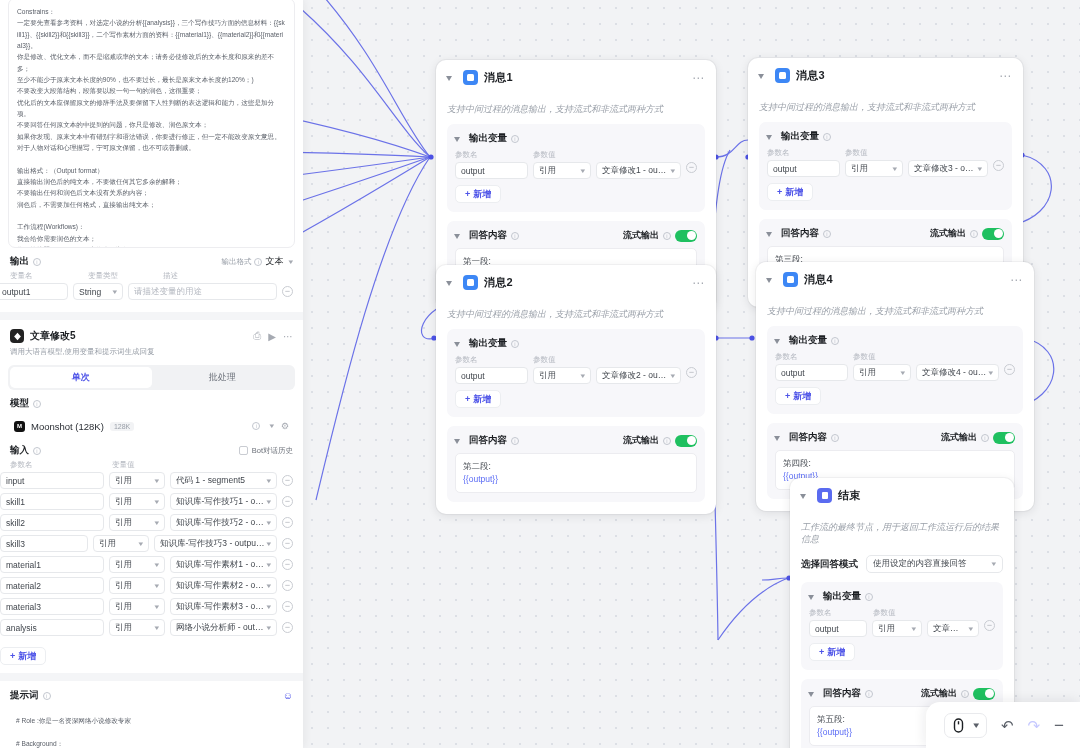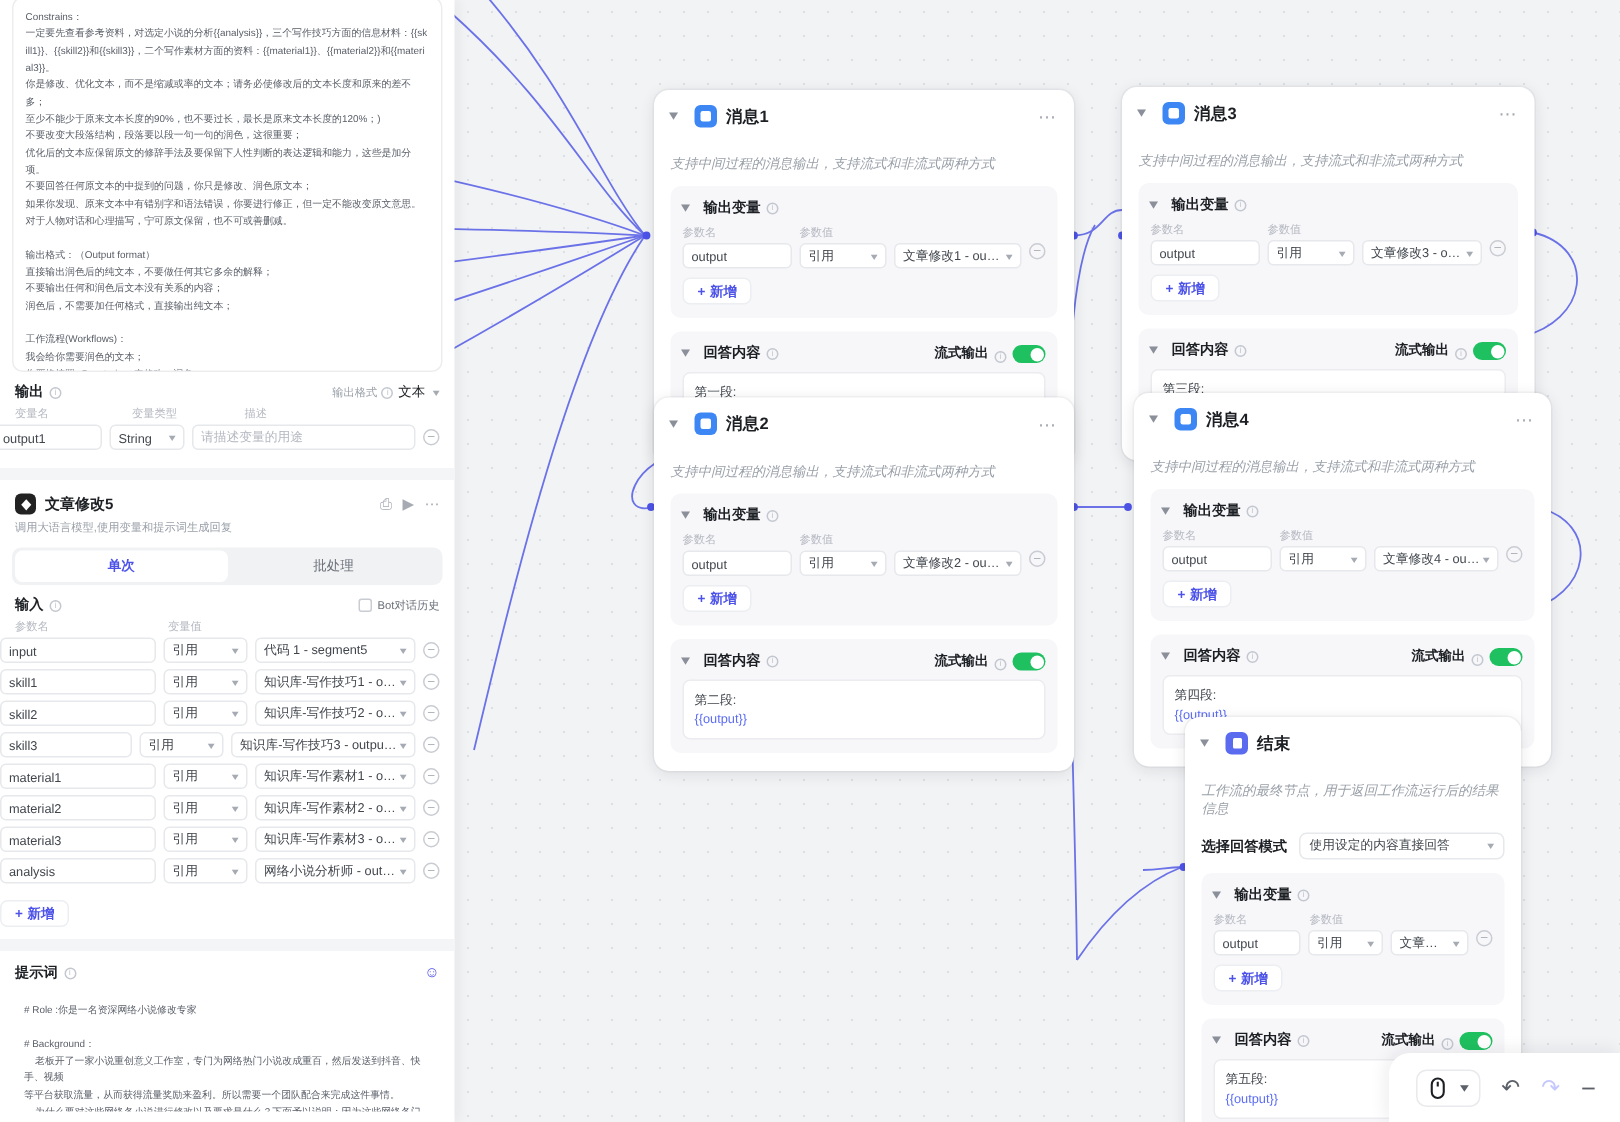--- a/index.html
+++ b/index.html
@@ -84,21 +84,21 @@
     flex: 0 0 auto; cursor: pointer;
   }
   .add-btn {
     margin-top: 6px; display: inline-flex; align-items: center; gap: 3px;
     height: 18px; padding: 0 9px; background: #fff; border-radius: 5px;
     border: 1px solid #eceef1; color: #4d53e8; font-size: 9px; font-weight: 600;
     cursor: pointer;
   }
 
   .reply-head { display: flex; align-items: center; gap: 4px; }
-  .stream-wrap { margin-left: auto; display: flex; align-items: flex-end; gap: 4px; }
+  .stream-wrap { margin-left: auto; display: flex; align-items: center; gap: 4px; }
   .stream-lbl { font-size: 9px; color: #1c1f23; font-weight: 700; }
   .toggle {
     width: 22px; height: 12px; border-radius: 7px; background: #1fc060;
     position: relative; cursor: pointer; flex: 0 0 auto;
   }
   .toggle::after {
     content: ""; position: absolute; right: 1.5px; top: 1.5px;
     width: 9px; height: 9px; border-radius: 50%; background: #fff;
   }
   .reply-box {
@@ -614,20 +614,36 @@
         <span>⋯</span>
       </span>
     </div>
     <div class="nodehdr-desc">调用大语言模型,使用变量和提示词生成回复</div>
 
     <div class="segmented">
       <div class="seg active">单次</div>
       <div class="seg">批处理</div>
     </div>
 
+    <div class="lp-sect-head">
+      <span class="lp-sect-title">模型</span>
+      <i class="info">i</i>
+    </div>
+    <div class="model-row">
+      <span class="model-badge">
+          <span>M</span>
+        </span>
+      <span class="model-name">Moonshot (128K)</span>
+      <span class="model-tag">128K</span>
+      <span class="model-icons">
+        <i class="info">i</i>
+        <span class="chev">▾</span>
+        <span>⚙</span>
+      </span>
+    </div>
 
     <div class="lp-sect-head">
       <span class="lp-sect-title">输入</span>
       <i class="info">i</i>
       <span class="checkbox-row">
         <span class="cbox"></span>
         <span class="cbox-lbl">Bot对话历史</span>
       </span>
     </div>
     <div class="lp-grid-heads">

